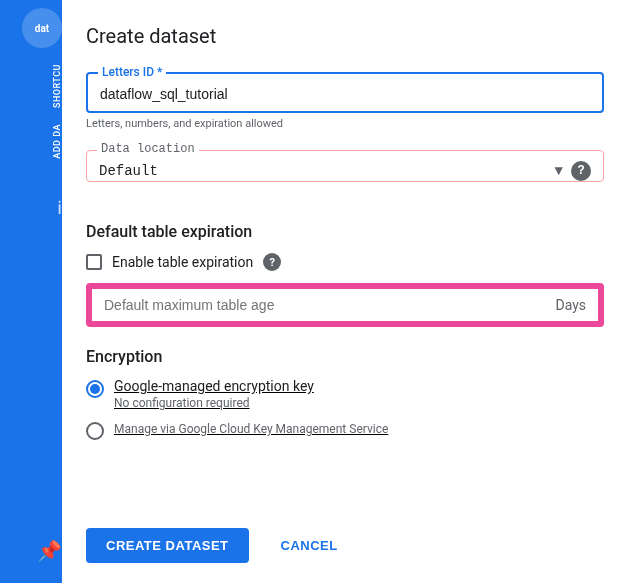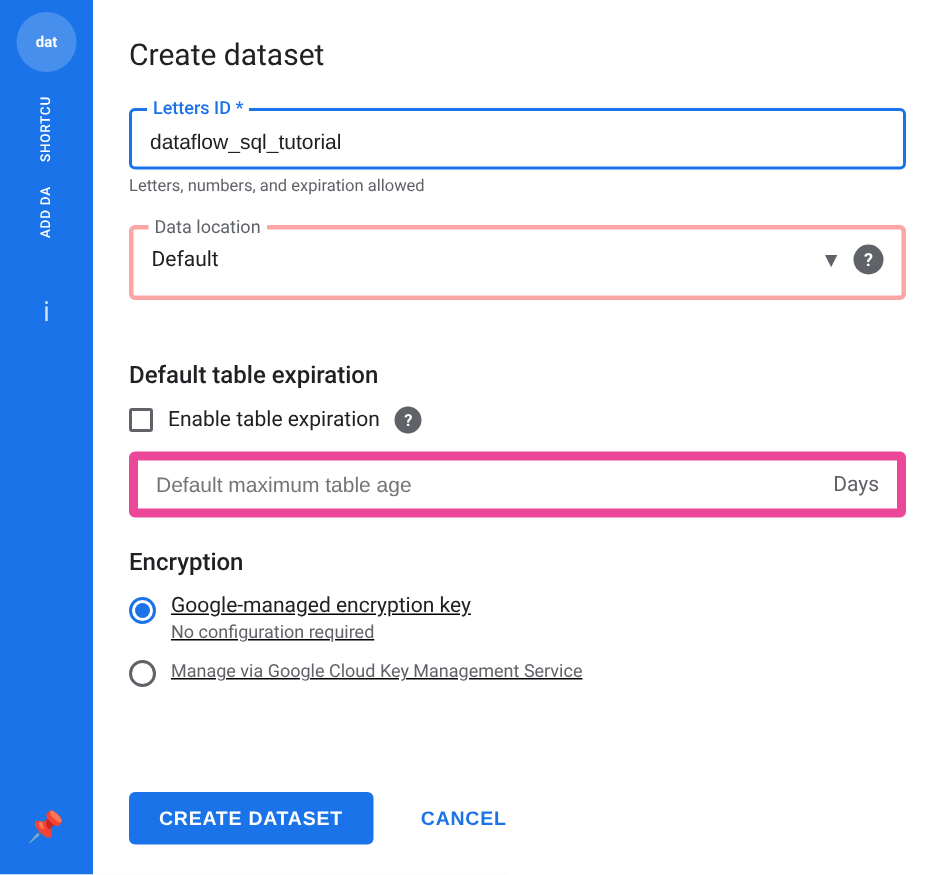--- a/index.html
+++ b/index.html
@@ -13,21 +13,21 @@
     }
 
     
     .sidebar {
       width: 62px;
       background: #1a73e8;
       height: 583px;
       flex-shrink: 0;
       display: flex;
       flex-direction: column;
-      align-items: center;
+      align-items: flex-end;
       padding-top: 8px;
     }
     .sidebar-logo {
       width: 40px;
       height: 40px;
       background: rgba(255,255,255,0.2);
       border-radius: 50%;
       display: flex;
       align-items: center;
       justify-content: center;
@@ -268,25 +268,26 @@
       color: #1a73e8;
       border: none;
       padding: 10px 16px;
       font-size: 13px;
       font-weight: 600;
       letter-spacing: 0.5px;
       cursor: pointer;
       text-transform: uppercase;
     }
     .outlined-field {
-      border: 3px solid #fca5a5;
+      border: 1px solid #fca5a5;
       border-radius: 4px;
       position: relative;
-      padding: 10px 12px 14px 12px;
+      padding: 10px 12px 0 12px;
       margin-bottom: 20px;
+      font-family: Liberation Mono, monospace;
     }
     .outlined-field-label {
       position: absolute;
       top: -9px;
       left: 10px;
       background: white;
       padding: 0 4px;
       font-size: 12px;
       color: #5f6368;
     }

